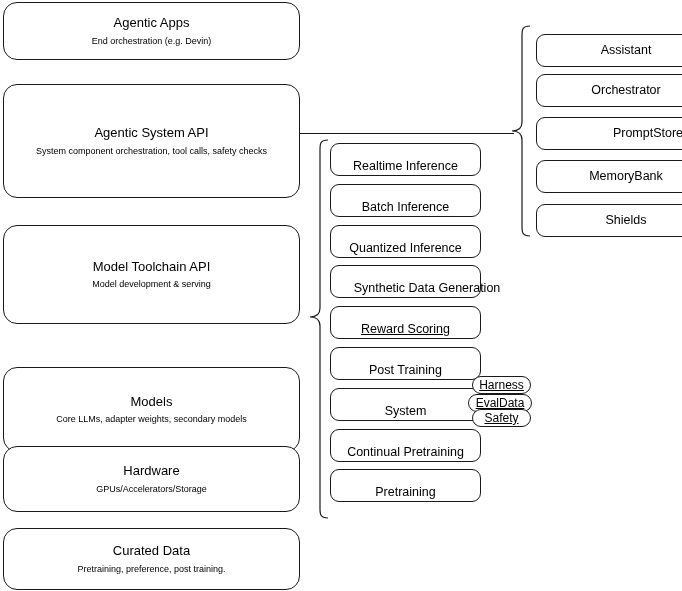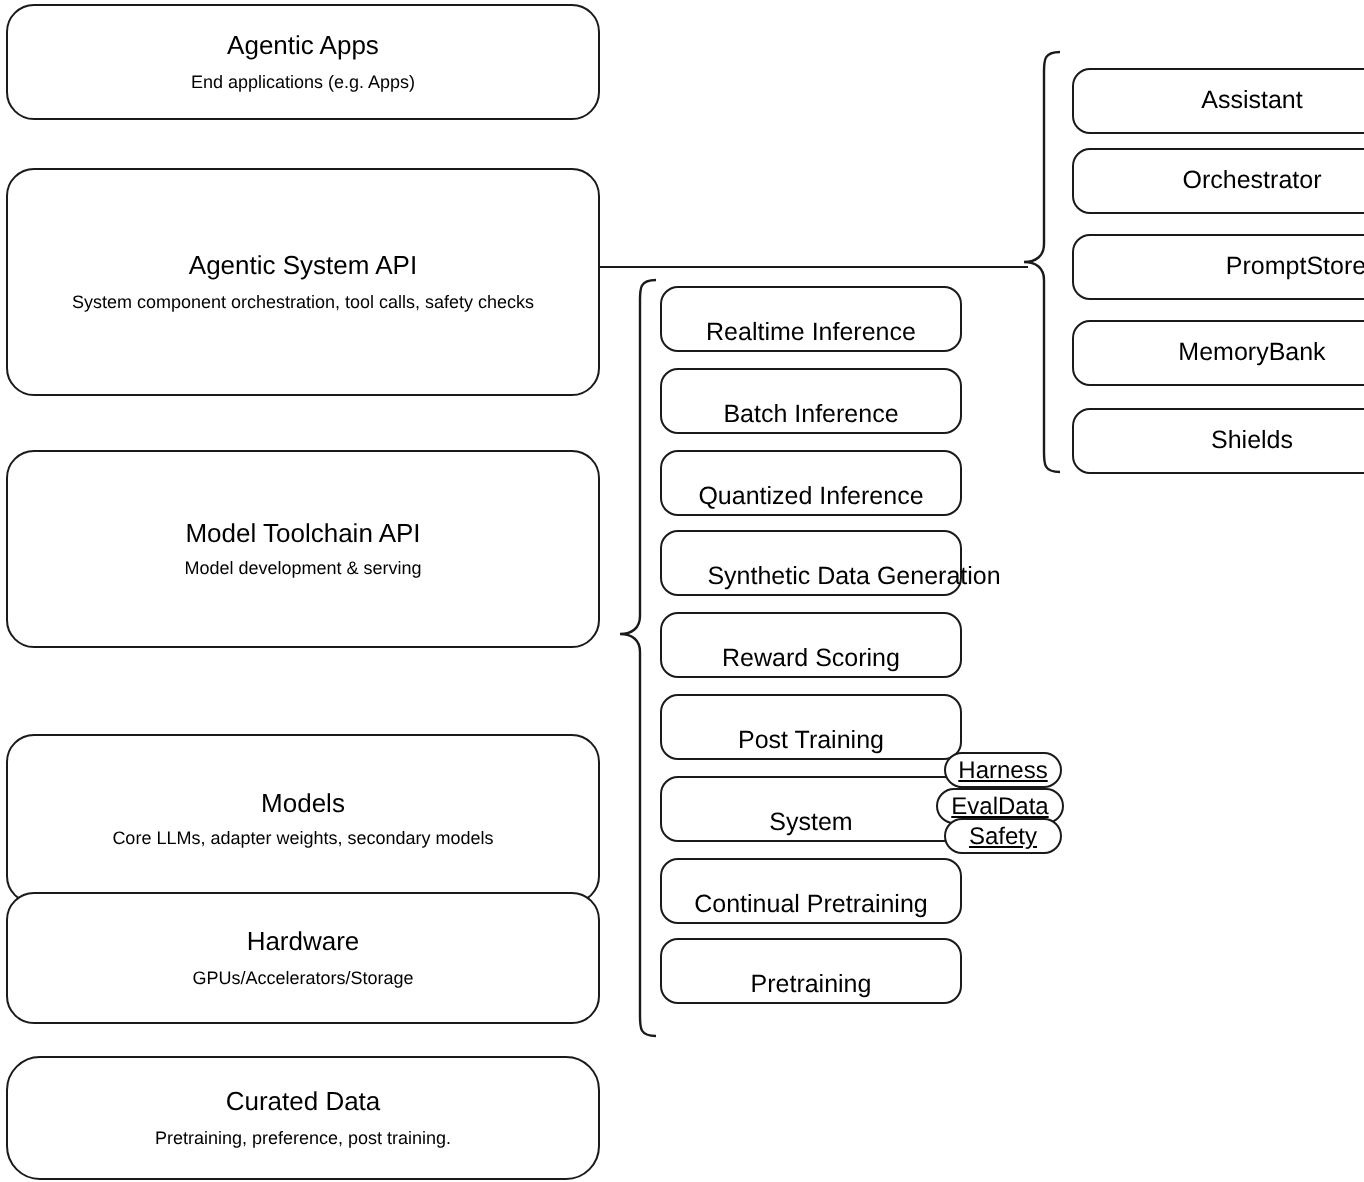--- a/index.html
+++ b/index.html
@@ -95,21 +95,21 @@
     stroke-width: 1.2;
   }
 </style>
 </head>
 <body>
 
 <div class="canvas">
 
   <div class="box layer-box" style="top:2px; height:58px;">
     <div class="title">Agentic Apps</div>
-    <div class="subtitle">End applications (e.g. Apps)</div>
+    <div class="subtitle">End orchestration (e.g. Devin)</div>
   </div>
 
   <div class="box layer-box" style="top:84px; height:114px;">
     <div class="title">Agentic System API</div>
     <div class="subtitle">System component orchestration, tool calls, safety checks</div>
   </div>
 
   <div class="box layer-box" style="top:225px; height:99px;">
     <div class="title">Model Toolchain API</div>
     <div class="subtitle">Model development &amp; serving</div>
@@ -118,21 +118,21 @@
   <div class="box layer-box" style="top:367px; height:85px;">
     <div class="title">Models</div>
     <div class="subtitle">Core LLMs, adapter weights, secondary models</div>
   </div>
 
   <div class="box layer-box" style="top:446px; height:66px;">
     <div class="title">Hardware</div>
     <div class="subtitle">GPUs/Accelerators/Storage</div>
   </div>
 
-  <div class="box layer-box" style="top:528px; height:62px;border-radius:17px;">
+  <div class="box layer-box" style="top:528px; height:62px;">
     <div class="title">Curated Data</div>
     <div class="subtitle">Pretraining, preference, post training.</div>
   </div>
 
   <div class="connector-line" style="left:300px; top:133px; width:214px; height:1px;"></div>
 
   <svg class="brace" style="left:306px; top:138px;" width="26" height="384" viewBox="0 0 26 384">
     <path d="M 22 2 C 14 2 14 6 14 12 L 14 170 C 14 176 10 179 4 179 C 10 179 14 182 14 188 L 14 370 C 14 376 14 380 22 380"></path>
   </svg>
 
@@ -141,21 +141,21 @@
   </div>
   <div class="box cap-box mid-box" style="top:184px;">
     <div class="title">Batch Inference</div>
   </div>
   <div class="box cap-box mid-box" style="top:225px;">
     <div class="title">Quantized Inference</div>
   </div>
   <div class="box cap-box mid-box" style="top:265px;padding-left:43px;">
     <div class="title">Synthetic Data Generation</div>
   </div>
-  <div class="box cap-box mid-box" style="top:306px;">
+  <div class="box cap-box mid-box" style="top:306px;text-decoration:underline;">
     <div class="title">Reward Scoring</div>
   </div>
   <div class="box cap-box mid-box" style="top:347px;">
     <div class="title">Post Training</div>
   </div>
   <div class="box cap-box mid-box" style="top:388px;">
     <div class="title">System</div>
   </div>
   <div class="box cap-box mid-box" style="top:429px;">
     <div class="title">Continual Pretraining</div>

